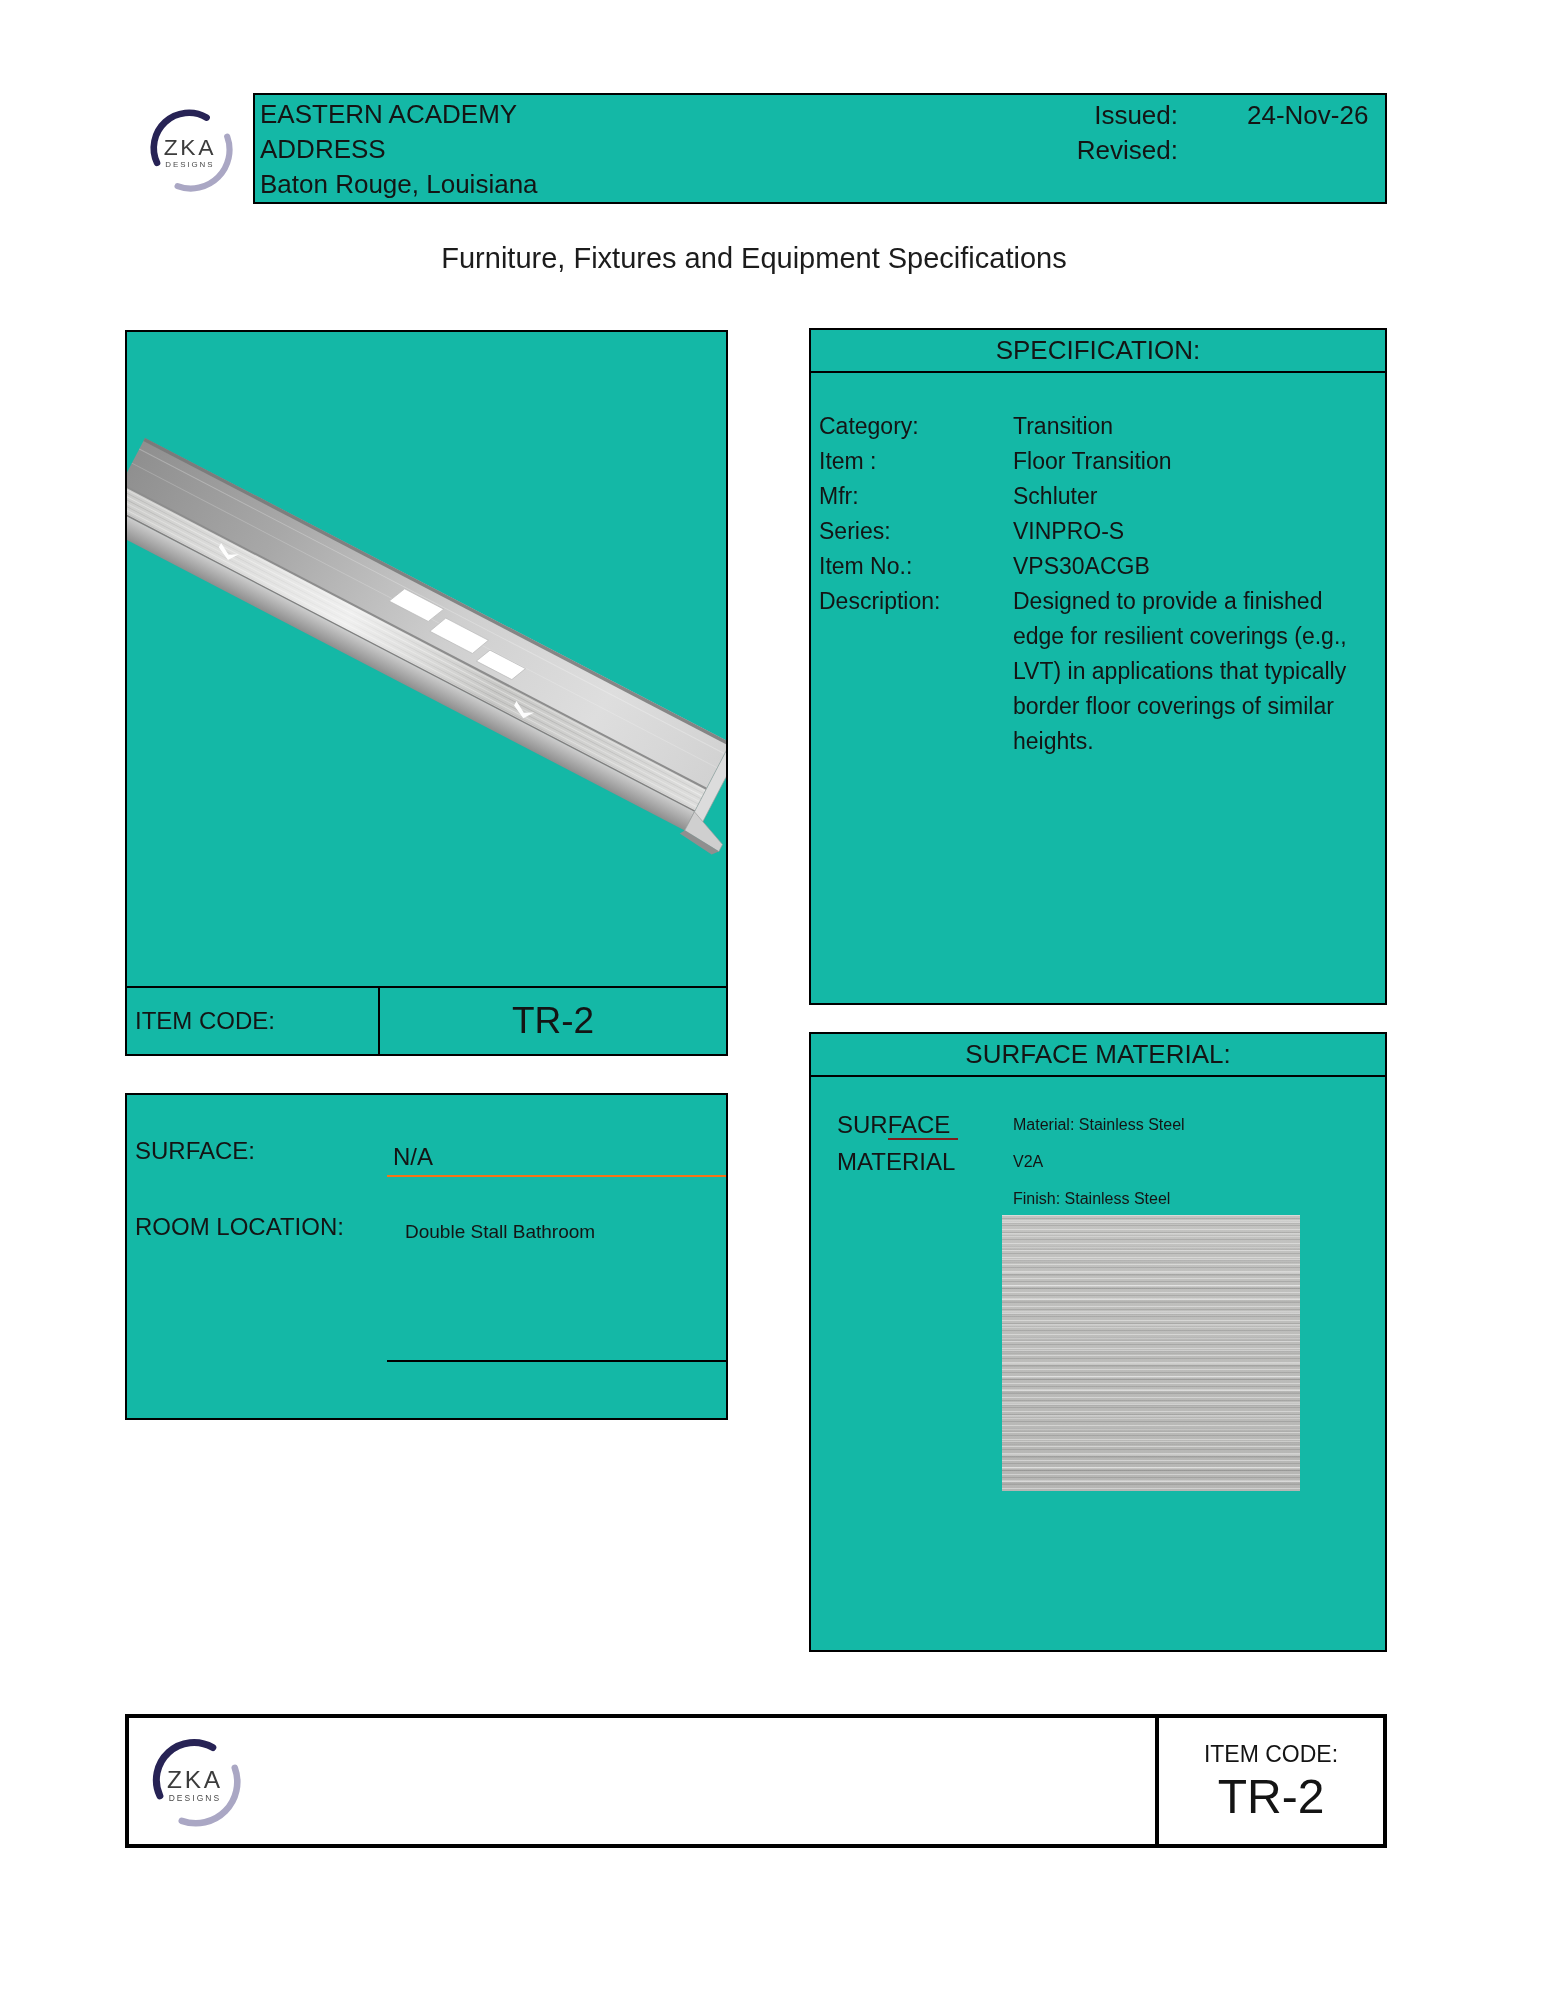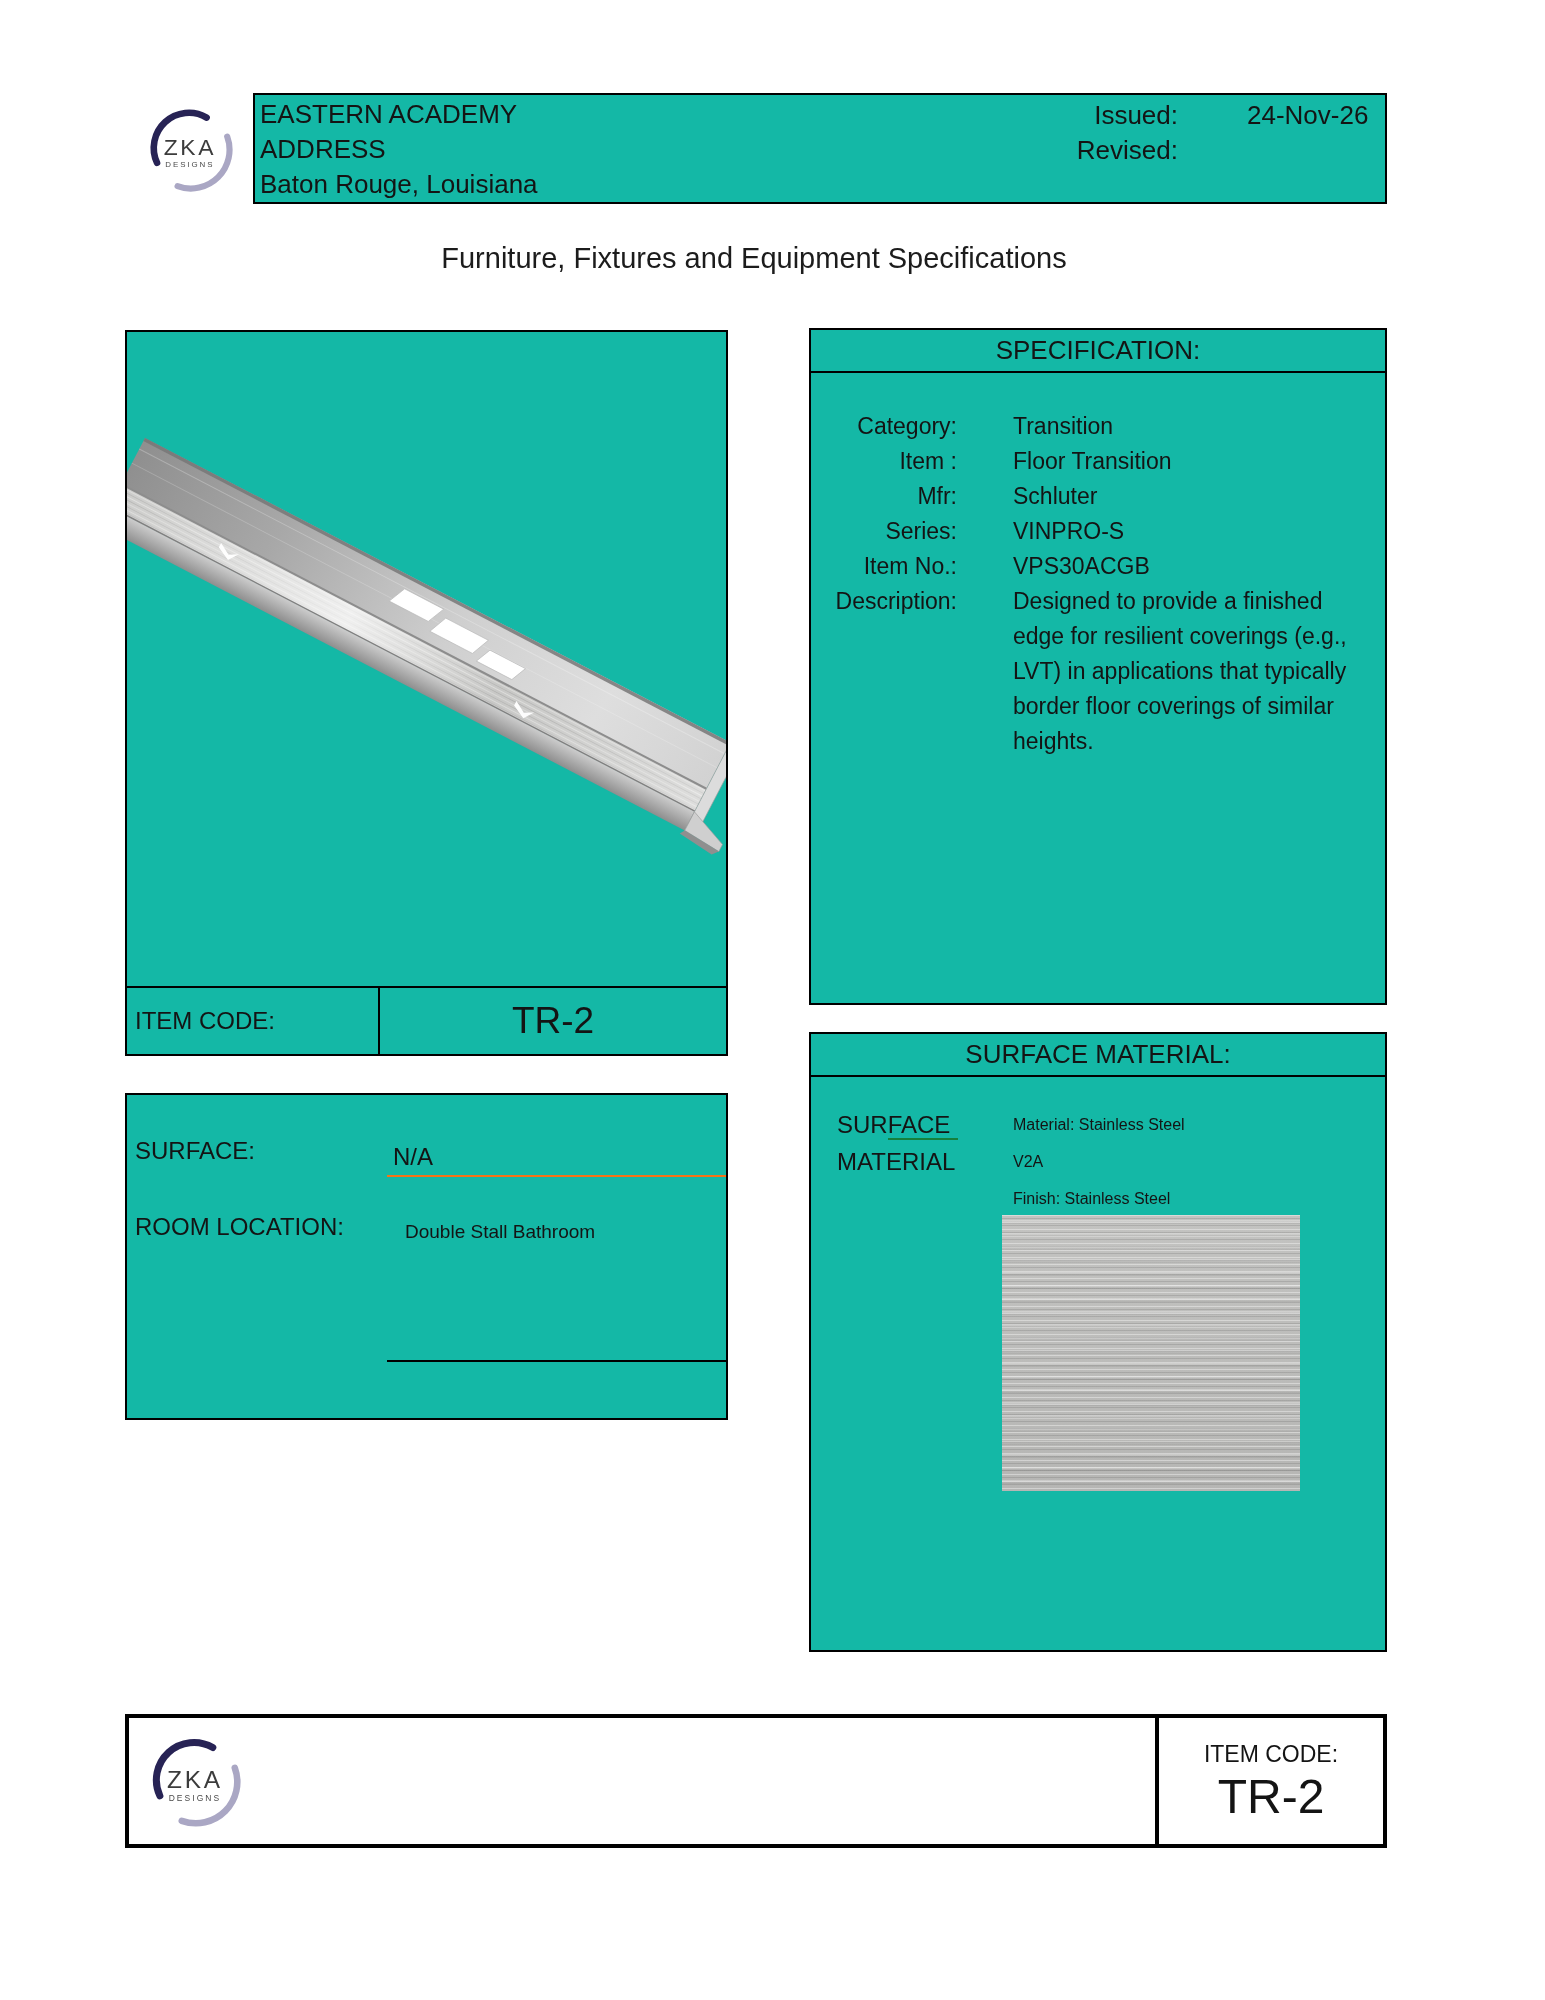--- a/index.html
+++ b/index.html
@@ -24,35 +24,35 @@
   .code-cell-l{width:253px;border-right:2px solid #000;display:flex;align-items:center;padding-left:8px;font-size:24px;box-sizing:border-box;}
   .code-cell-r{flex:1;display:flex;align-items:center;justify-content:center;font-size:37px;}
 
   
   .spec-box{left:809px;top:328px;width:578px;height:677px;}
   .surf-box{left:809px;top:1032px;width:578px;height:620px;}
   .sec-head{height:43px;border-bottom:2px solid #000;display:flex;align-items:center;justify-content:center;
             font-size:26px;box-sizing:border-box;}
   .spec-rows{padding-top:36px;}
   .spec-row{display:grid;grid-template-columns:146px 358px;column-gap:56px;font-size:23px;line-height:35px;}
-  .spec-label{text-align:right;padding-left:8px;}
+  .spec-label{text-align:left;padding-left:8px;}
   .spec-value{text-align:left;}
 
   
   .qty-box{left:125px;top:1093px;width:603px;height:327px;}
   .qty-label{position:absolute;left:8px;top:42px;font-size:24px;}
   .qty-value{position:absolute;left:260px;top:48px;width:339px;height:34px;border-bottom:2px solid #f97316;
              font-size:24px;padding-left:6px;box-sizing:border-box;}
   .room-label{position:absolute;left:8px;top:118px;font-size:24px;}
   .room-value{position:absolute;left:278px;top:126px;font-size:19px;}
   .blank-line{position:absolute;left:260px;top:265px;width:339px;height:0;border-top:2px solid #000;}
 
   
   .surf-label{position:absolute;left:26px;top:72px;font-size:24px;line-height:37px;}
-  .surf-label .ul{border-bottom:2px solid #15803d;padding-right:8px;}
+  .surf-label .ul{border-bottom:2px solid #7f1d1d;padding-right:8px;}
   .surf-details{position:absolute;left:202px;top:72px;font-size:16px;line-height:37px;}
   .swatch{position:absolute;left:191px;top:181px;width:298px;height:276px;
           background-color:#bdbdbb;
           background-image:
             repeating-linear-gradient(180deg, rgba(255,255,255,0.38) 0 1px, rgba(255,255,255,0) 1px 3px,
                                       rgba(40,40,40,0.14) 3px 4px, rgba(255,255,255,0) 4px 7px),
             repeating-linear-gradient(180deg, rgba(255,255,255,0) 0 5px, rgba(255,255,255,0.28) 5px 6px,
                                       rgba(90,90,90,0.12) 8px 9px, rgba(255,255,255,0) 9px 13px),
             linear-gradient(180deg,#c3c3c1,#b6b6b4);}
 

